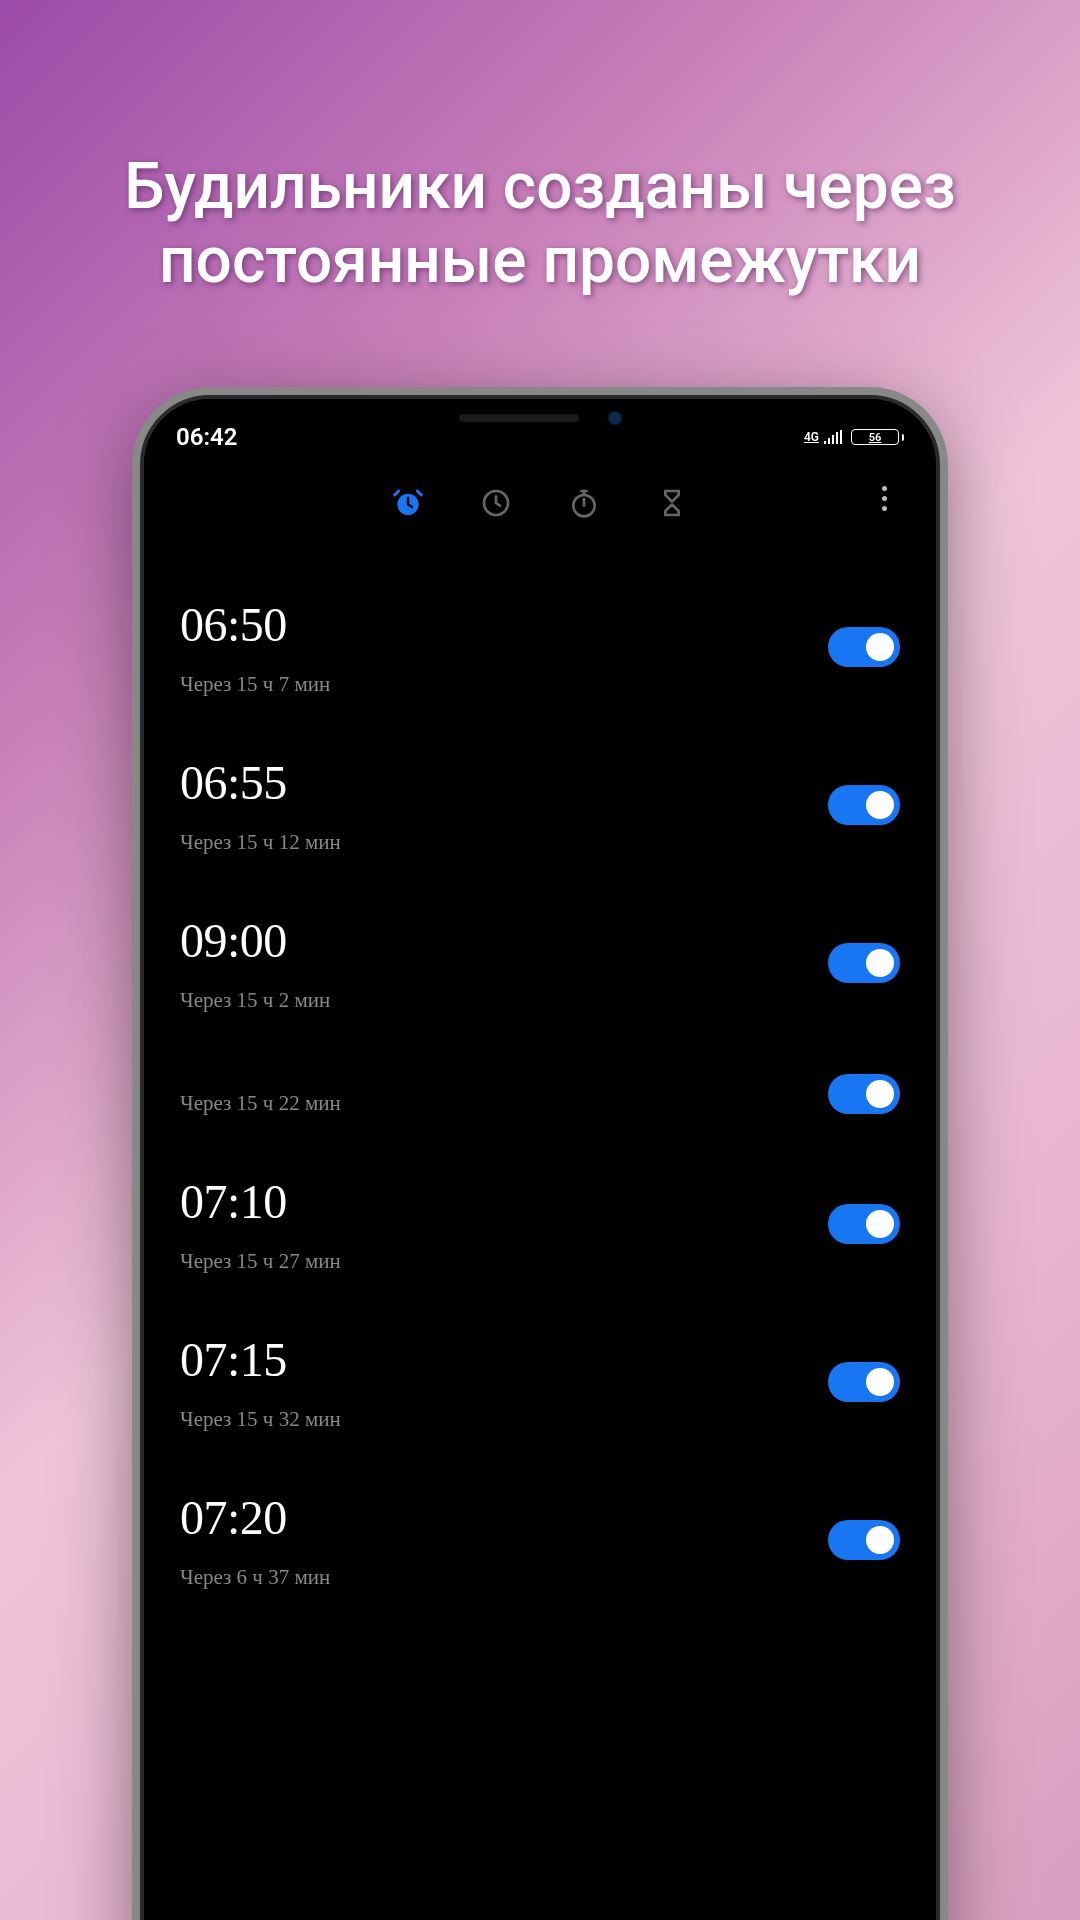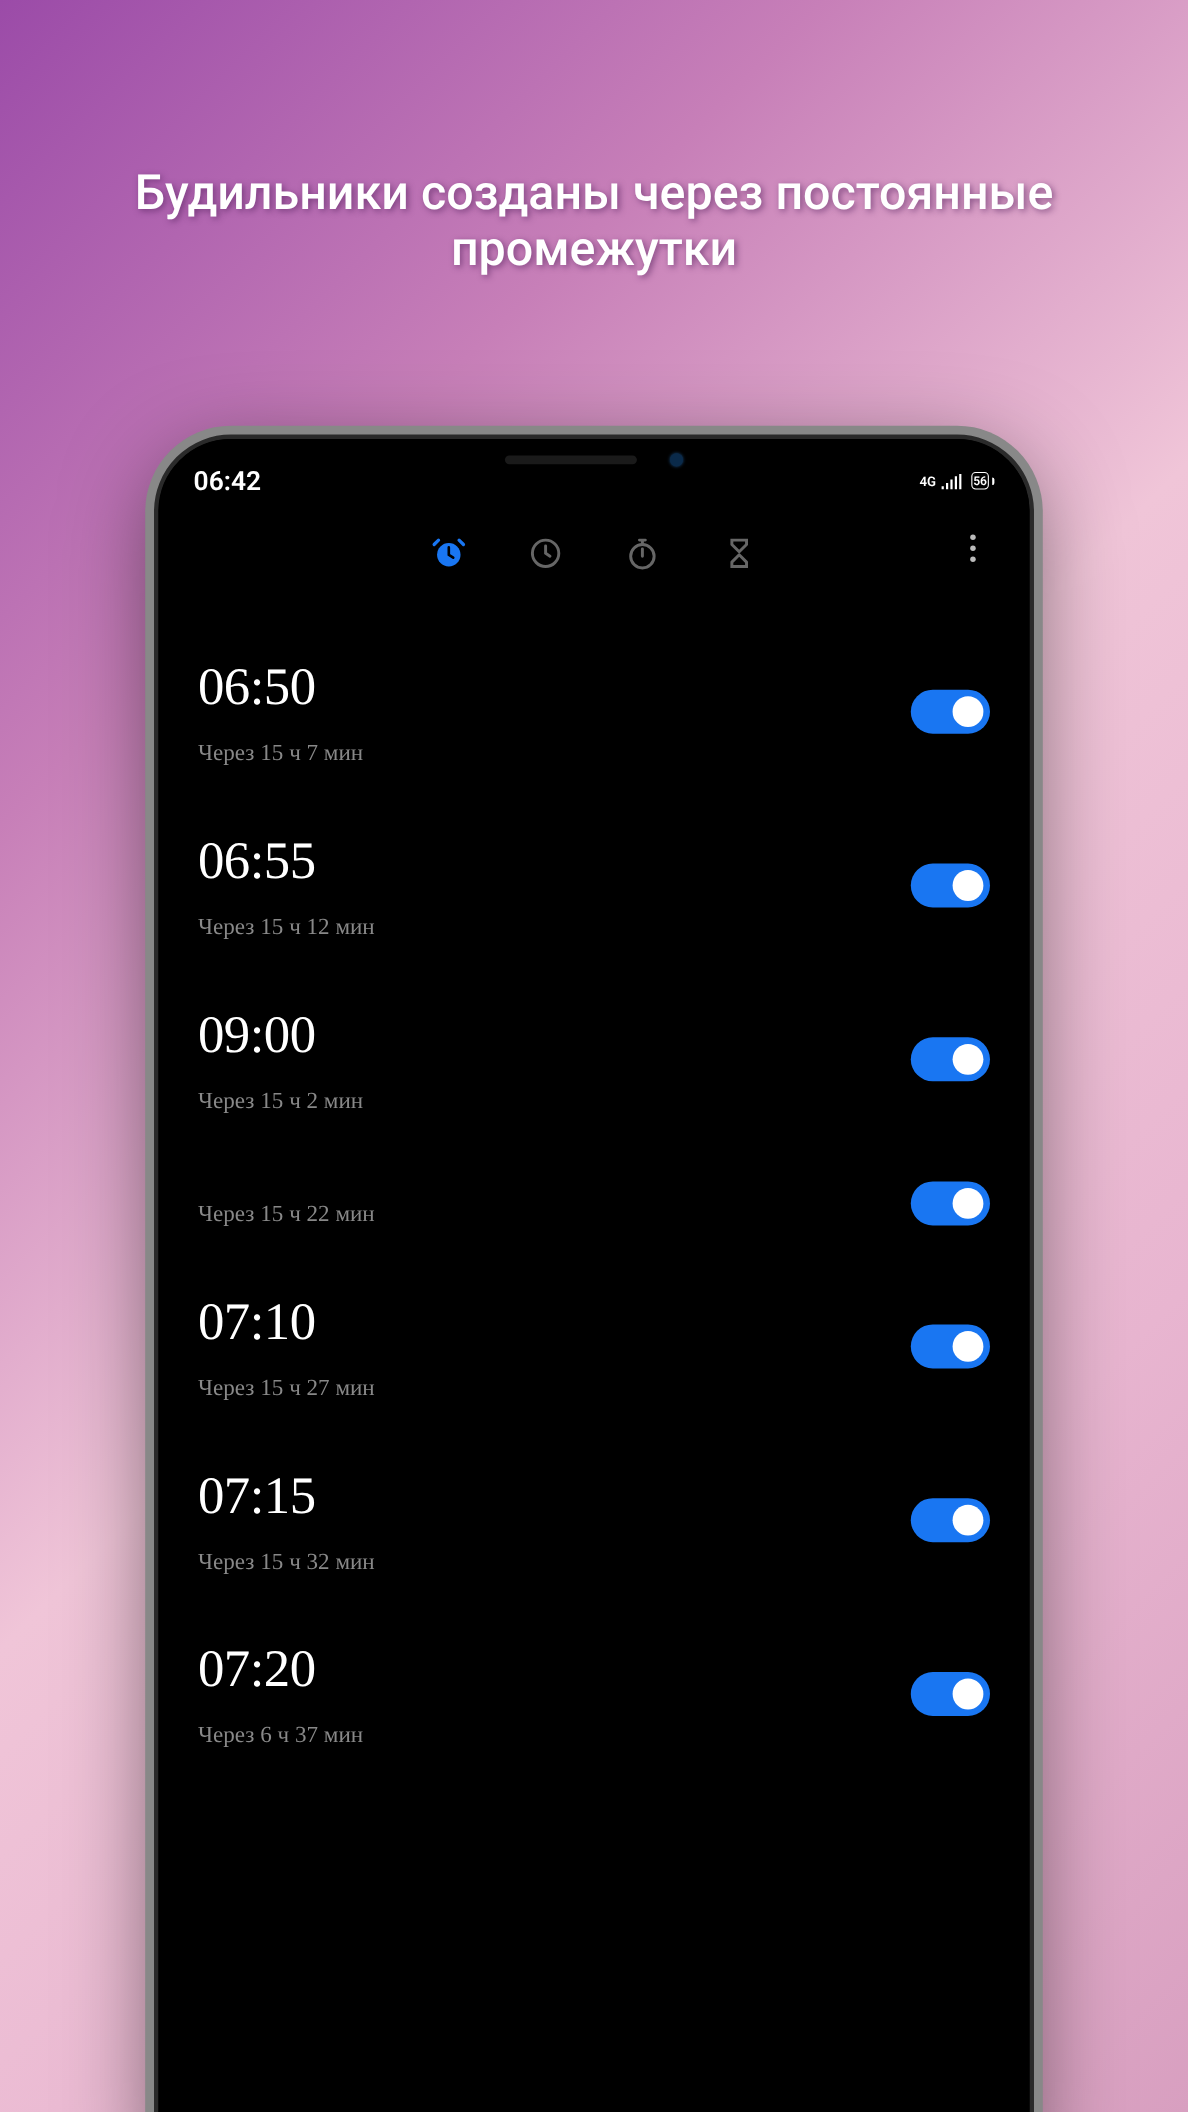--- a/index.html
+++ b/index.html
@@ -13,21 +13,21 @@
   position: relative;
 }
 
 .promo-title {
   position: absolute;
   top: 150px;
   left: 0;
   right: 0;
   text-align: center;
   color: #fff;
-  font-size: 44px;
+  font-size: 64px;
   font-weight: 500;
   line-height: 1.15;
   text-shadow: 2px 2px 6px rgba(80, 30, 90, 0.6);
   padding: 0 120px;
 }
 
 .phone-frame {
   position: absolute;
   top: 395px;
   left: 50%;
@@ -90,39 +90,40 @@
   align-items: center;
   height: 40px;
   color: #fff;
   font-size: 24px;
   font-weight: 600;
   padding: 0 4px;
 }
 
 .status-right {
   display: flex;
-  align-items: flex-end;
+  align-items: center;
   gap: 8px;
   font-size: 18px;
+  text-decoration: underline;
 }
 
 .status-icons {
   display: flex;
   align-items: center;
   gap: 4px;
 }
 
 .battery {
   display: flex;
   align-items: center;
   gap: 3px;
 }
 
 .battery-body {
-  width: 16px;
+  width: 48px;
   height: 16px;
   border: 1.5px solid #fff;
   border-radius: 4px;
   display: flex;
   align-items: center;
   justify-content: center;
   font-size: 11px;
   font-weight: 600;
 }
 

